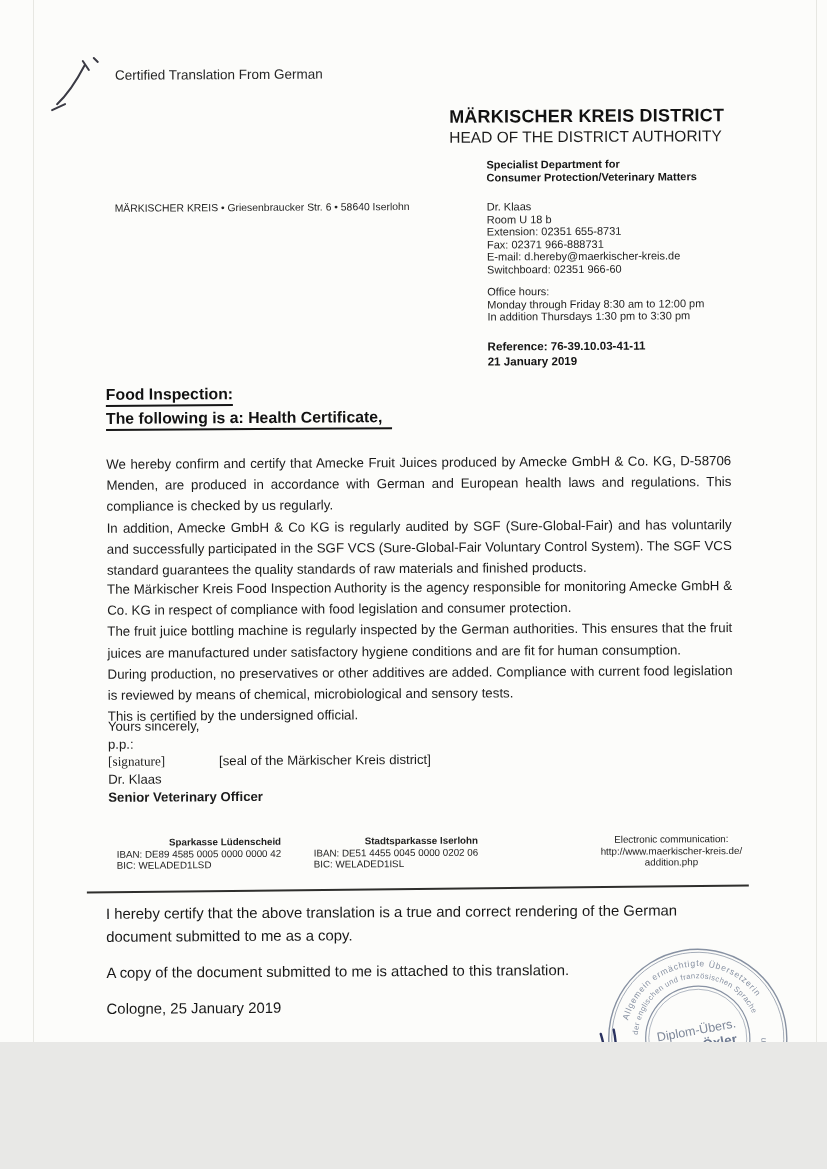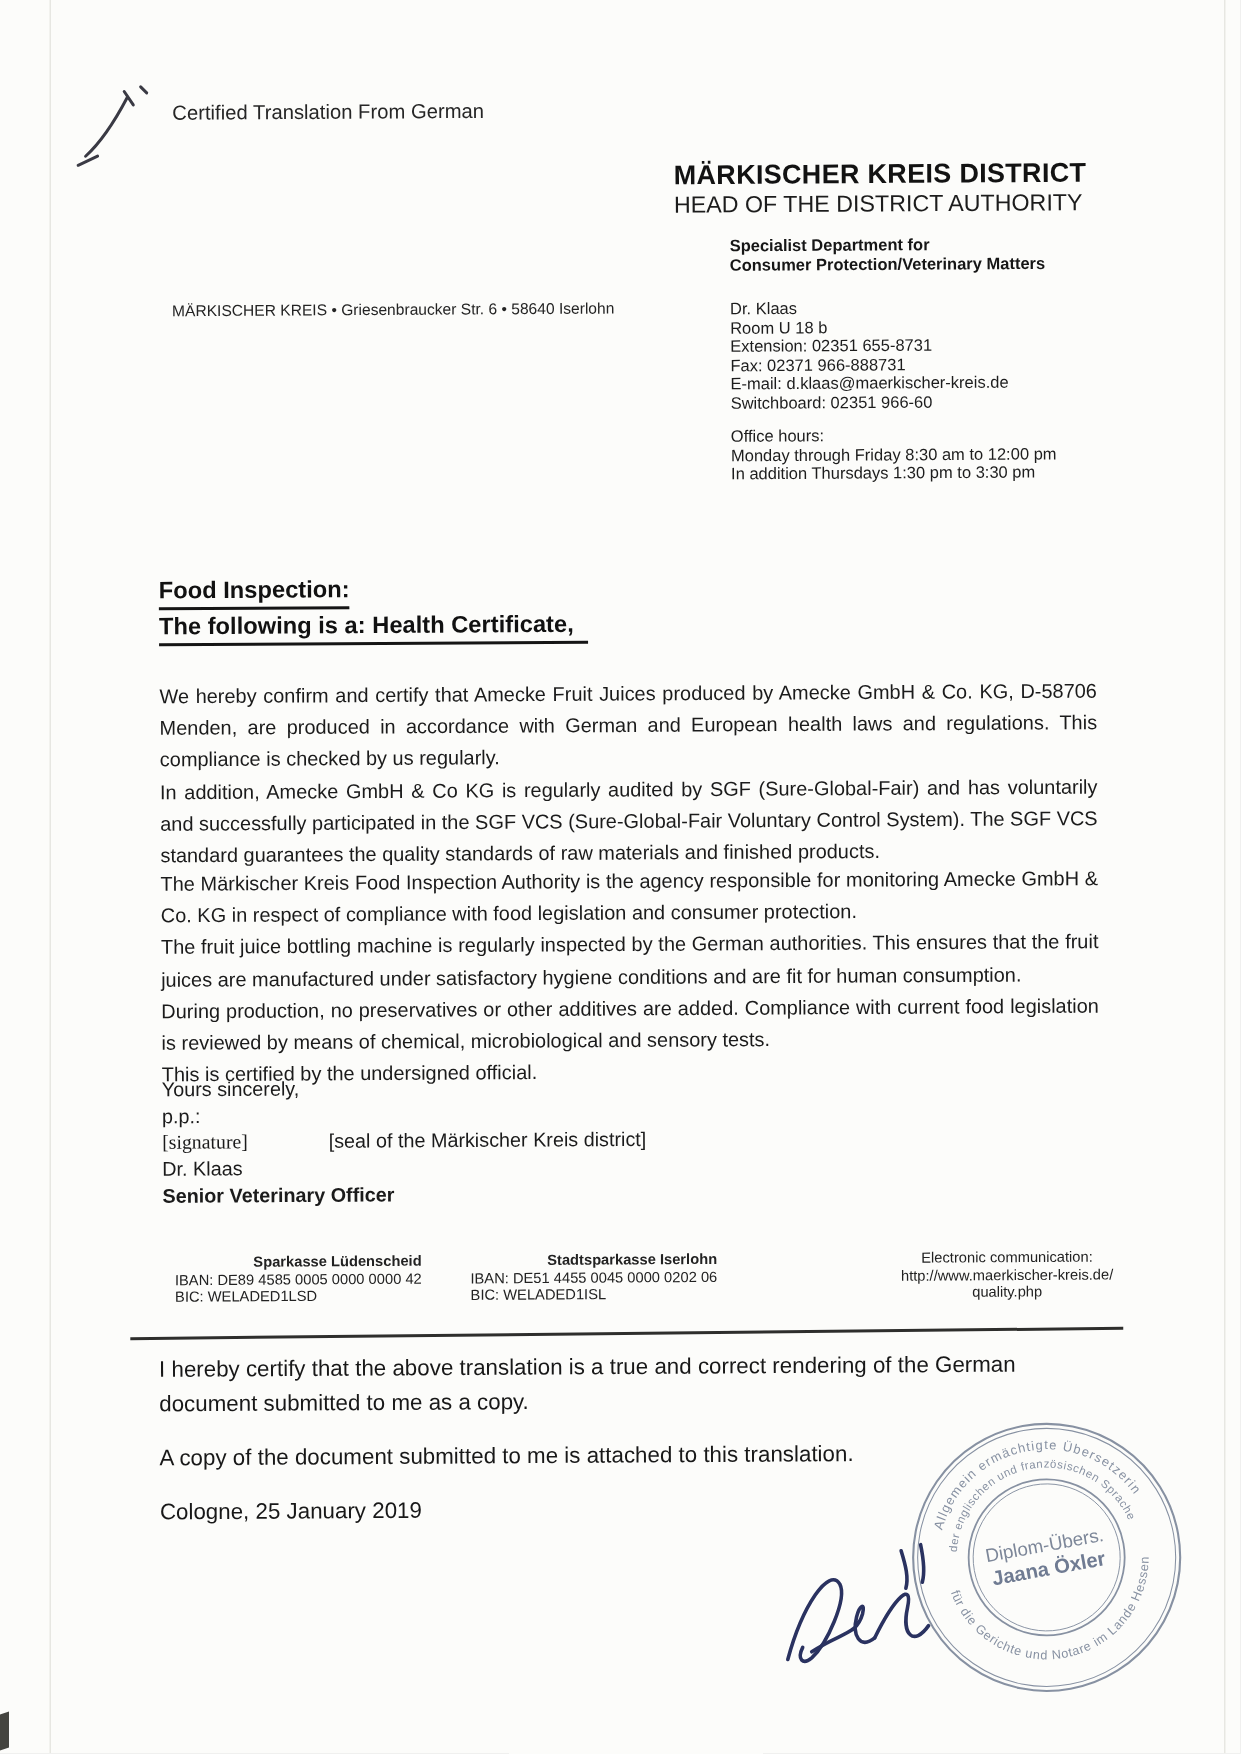--- a/index.html
+++ b/index.html
@@ -1,18 +1,18 @@
 <!DOCTYPE html>
 <html><head>
 <meta charset="utf-8">
 <style>
   html,body{margin:0;padding:0;background:#e8e8e6;}
   .page{
     position:relative;
-    width:827px;height:1169px;
+    width:827px;height:1042px;
     background:#fcfcfa;
     overflow:hidden;
     font-family:"Liberation Sans", sans-serif;
     color:#1f1f1f;
   }
   .content{position:absolute;left:0;top:0;width:827px;height:1169px;transform:rotate(-0.35deg);}
   .abs{position:absolute;}
 
   .scan-edge{position:absolute;top:0;width:1px;height:1169px;background:#e7e7e2;}
   .corner-speck{position:absolute;left:0;top:1142px;width:6px;height:24px;background:#44443f;transform:skewY(-18deg);}
@@ -84,30 +84,34 @@
       <div>Consumer Protection/Veterinary Matters</div>
     </div>
 
     <div class="abs sender-line">MÄRKISCHER KREIS • Griesenbraucker Str. 6 • 58640 Iserlohn</div>
 
     <div class="abs contact">
       <div>Dr. Klaas</div>
       <div>Room U 18 b</div>
       <div>Extension: 02351 655-8731</div>
       <div>Fax: 02371 966-888731</div>
-      <div>E-mail: d.klaas@maerkischer-kreis.de</div>
+      <div>E-mail: d.hereby@maerkischer-kreis.de</div>
       <div>Switchboard: 02351 966-60</div>
     </div>
 
     <div class="abs office">
       <div>Office hours:</div>
       <div>Monday through Friday 8:30 am to 12:00 pm</div>
       <div>In addition Thursdays 1:30 pm to 3:30 pm</div>
     </div>
 
+    <div class="abs reference">
+      <div>Reference: 76-39.10.03-41-11</div>
+      <div>21 January 2019</div>
+    </div>
 
     <div class="abs subject">
       <div><span class="u">Food Inspection:</span></div>
       <div><span class="u u2">The following is a: Health Certificate,</span></div>
     </div>
 
     <div class="abs para p1">
       <div>We hereby confirm and certify that Amecke Fruit Juices produced by Amecke GmbH &amp; Co. KG, D-58706 Menden, are produced in accordance with German and European health laws and regulations. This compliance is checked by us regularly.</div>
       <div>In addition, Amecke GmbH &amp; Co KG is regularly audited by SGF (Sure-Global-Fair) and has voluntarily and successfully participated in the SGF VCS (Sure-Global-Fair Voluntary Control System). The SGF VCS standard guarantees the quality standards of raw materials and finished products.</div>
     </div>
@@ -135,21 +139,21 @@
       <div>BIC: WELADED1LSD</div>
     </div>
     <div class="abs foot fc2">
       <div class="bname">Stadtsparkasse Iserlohn</div>
       <div>IBAN: DE51 4455 0045 0000 0202 06</div>
       <div>BIC: WELADED1ISL</div>
     </div>
     <div class="abs foot fc3">
       <div>Electronic communication:</div>
       <div>http://www.maerkischer-kreis.de/</div>
-      <div>quality.php</div>
+      <div>addition.php</div>
     </div>
 
     <div class="abs rule"></div>
 
     <div class="abs cert">
       <div class="blk">I hereby certify that the above translation is a true and correct rendering of the German document submitted to me as a copy.</div>
       <div class="blk">A copy of the document submitted to me is attached to this translation.</div>
       <div>Cologne, 25 January 2019</div>
     </div>
 

